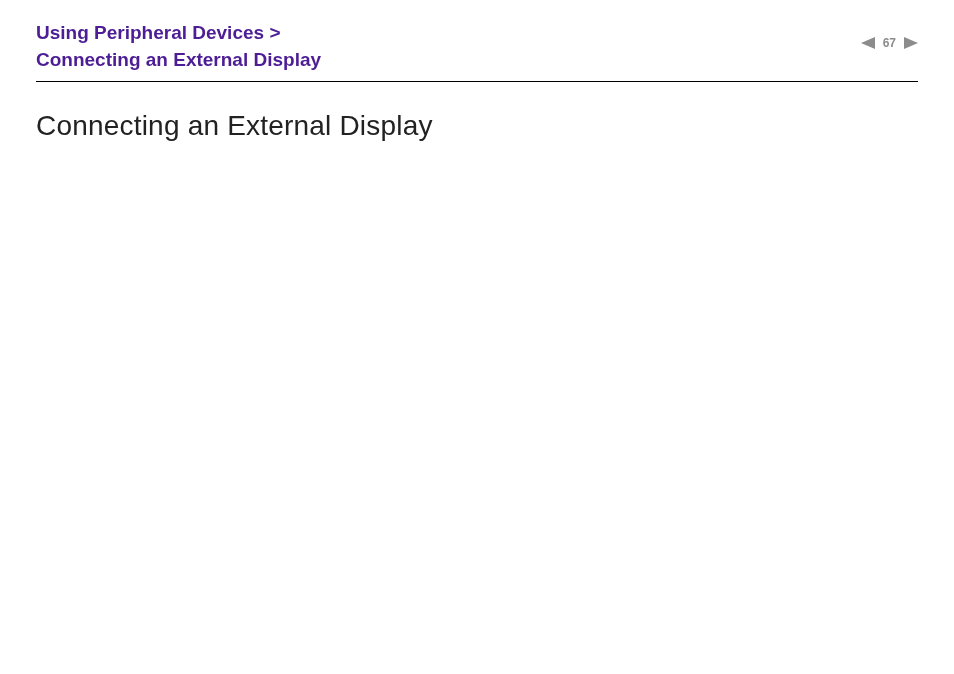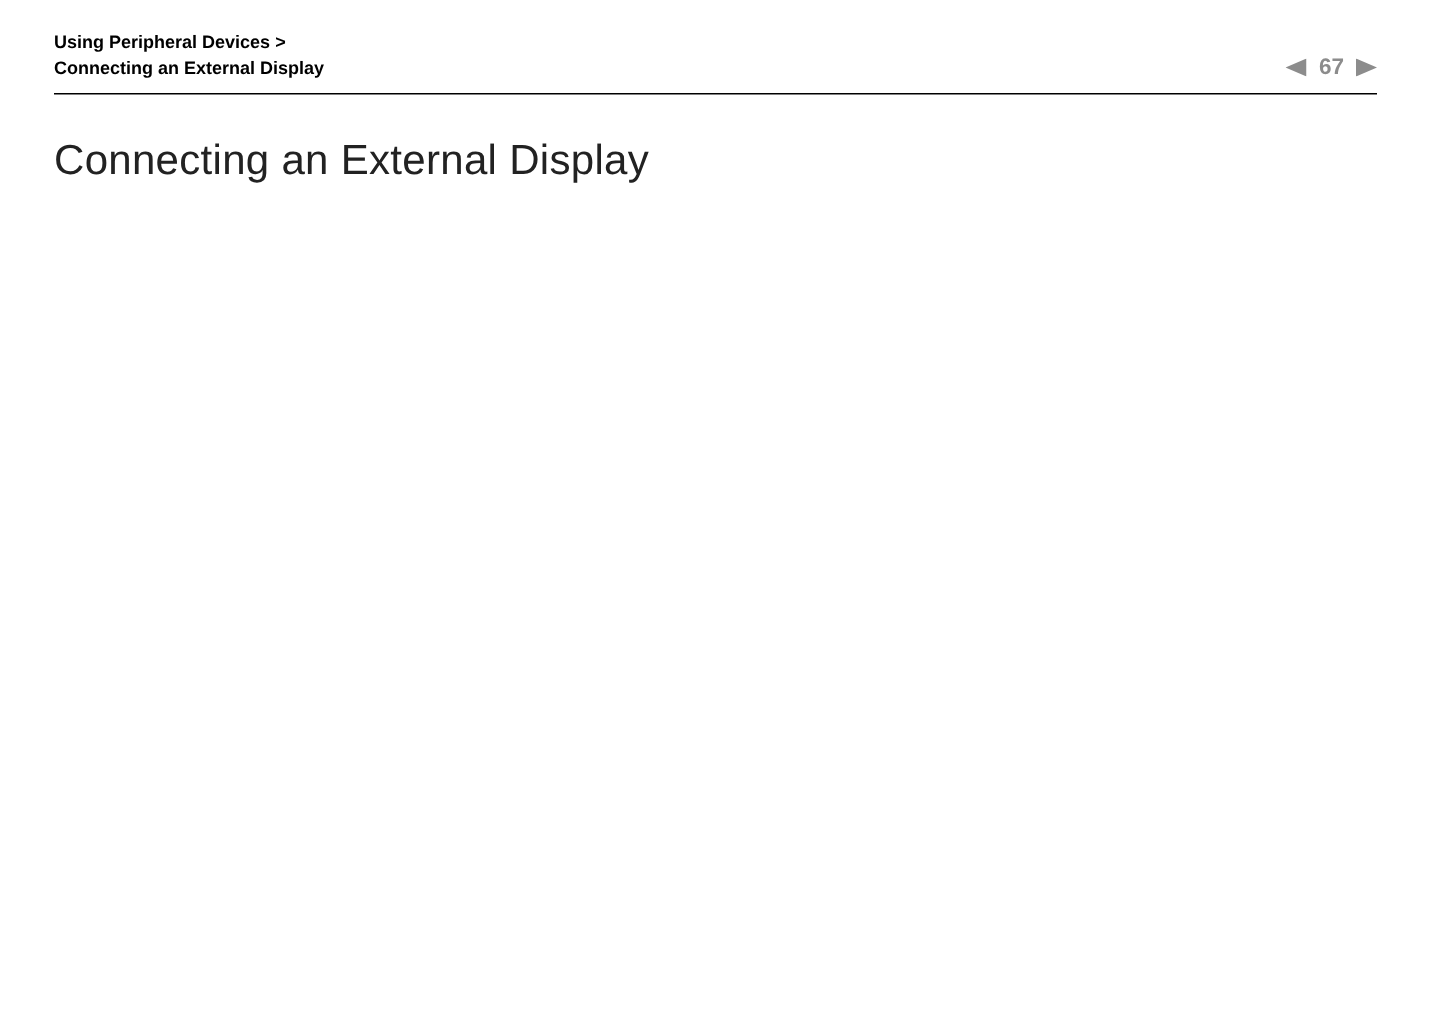--- a/index.html
+++ b/index.html
@@ -20,37 +20,37 @@
   }
 
   .header {
     display: flex;
     justify-content: space-between;
     align-items: flex-start;
     padding-bottom: 8px;
   }
 
   .breadcrumb {
-    color: #000000;
+    color: #4c1d95;
     font-weight: bold;
-    font-size: 12px;
+    font-size: 19px;
     line-height: 1.4;
   }
 
   .breadcrumb .sep {
     font-weight: bold;
   }
 
   .pager {
     display: flex;
     align-items: center;
     gap: 8px;
     color: #8c8c8c;
     font-weight: bold;
-    font-size: 15px;
+    font-size: 12px;
     margin-top: 16px;
   }
 
   .pager svg {
     display: block;
   }
 
   .rule {
     border: none;
     border-top: 1.5px solid #000;

